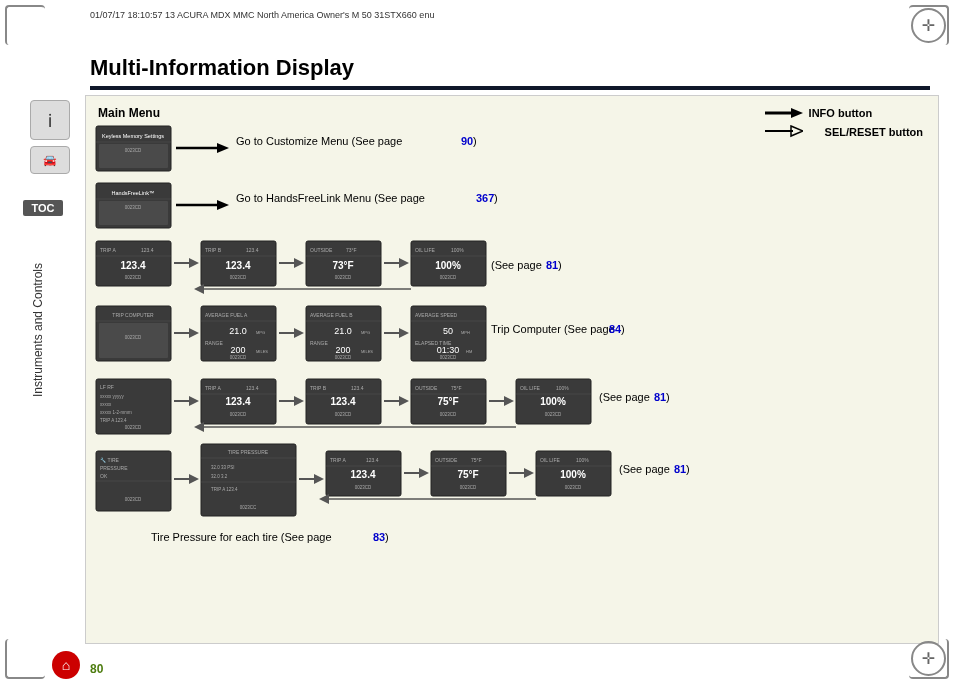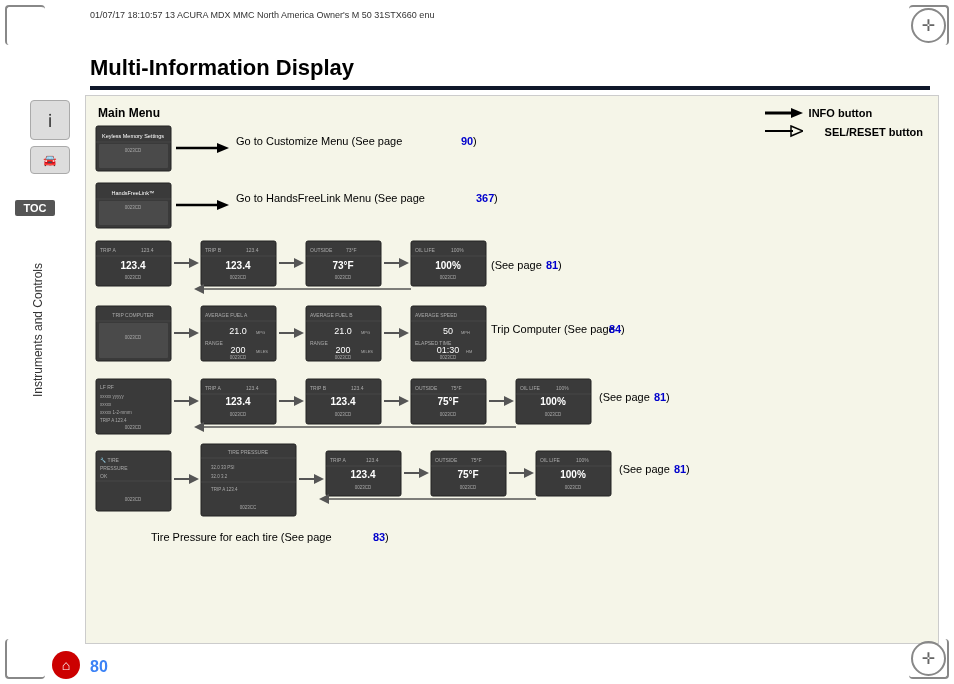--- a/index.html
+++ b/index.html
@@ -81,39 +81,39 @@
       border-radius: 4px;
       display: flex;
       align-items: center;
       justify-content: center;
       font-size: 11px;
       color: #333;
     }
     .toc-label {
       position: absolute;
       top: 200px;
-      left: 15px;
+      left: 23px;
       width: 40px;
       background: #555;
       color: #fff;
       font-size: 11px;
       font-weight: bold;
       text-align: center;
       padding: 2px 0;
       border-radius: 2px;
     }
 
     
     .page-number {
       position: absolute;
       bottom: 8px;
       left: 90px;
-      font-size: 16px;
+      font-size: 12px;
       font-weight: bold;
-      color: #3b82f6;
+      color: #4d7c0f;
     }
     .home-icon {
       position: absolute;
       bottom: 5px;
       left: 52px;
       width: 28px;
       height: 28px;
       background: #cc0000;
       border-radius: 50%;
       display: flex;

